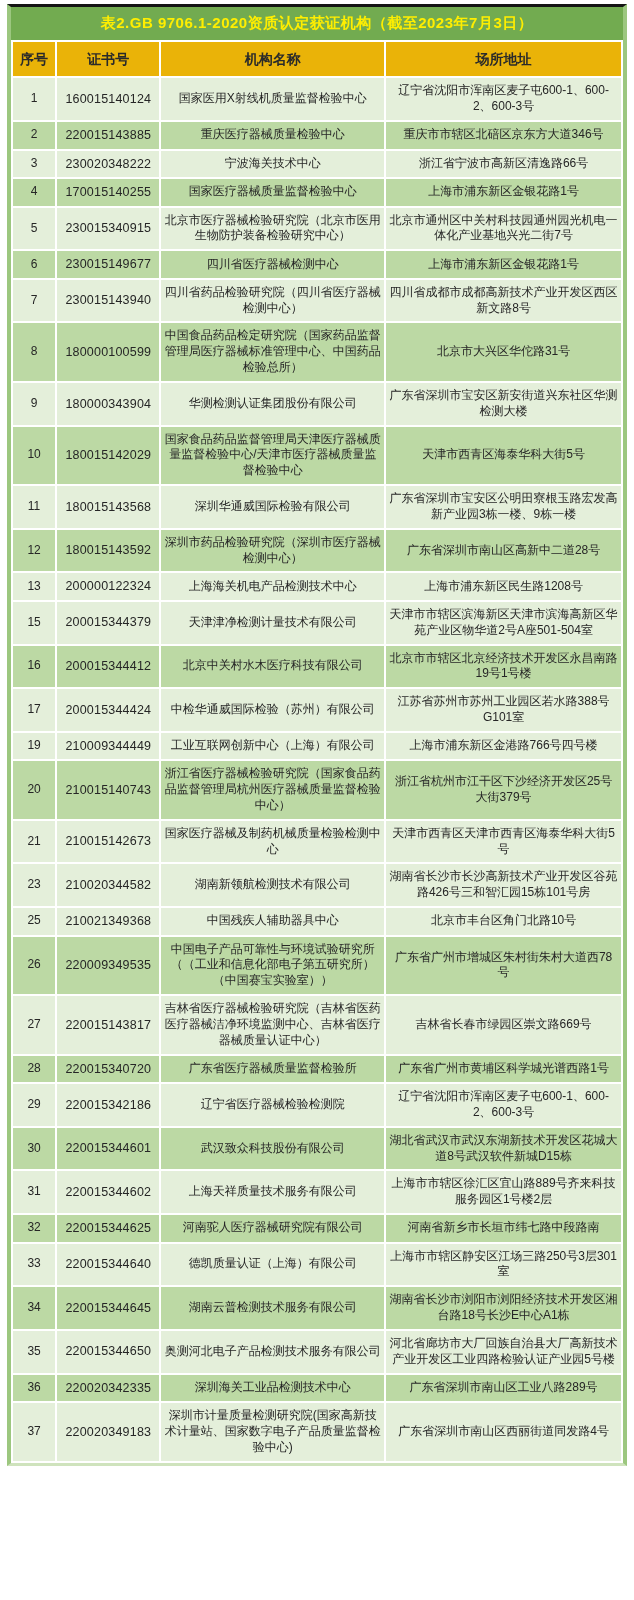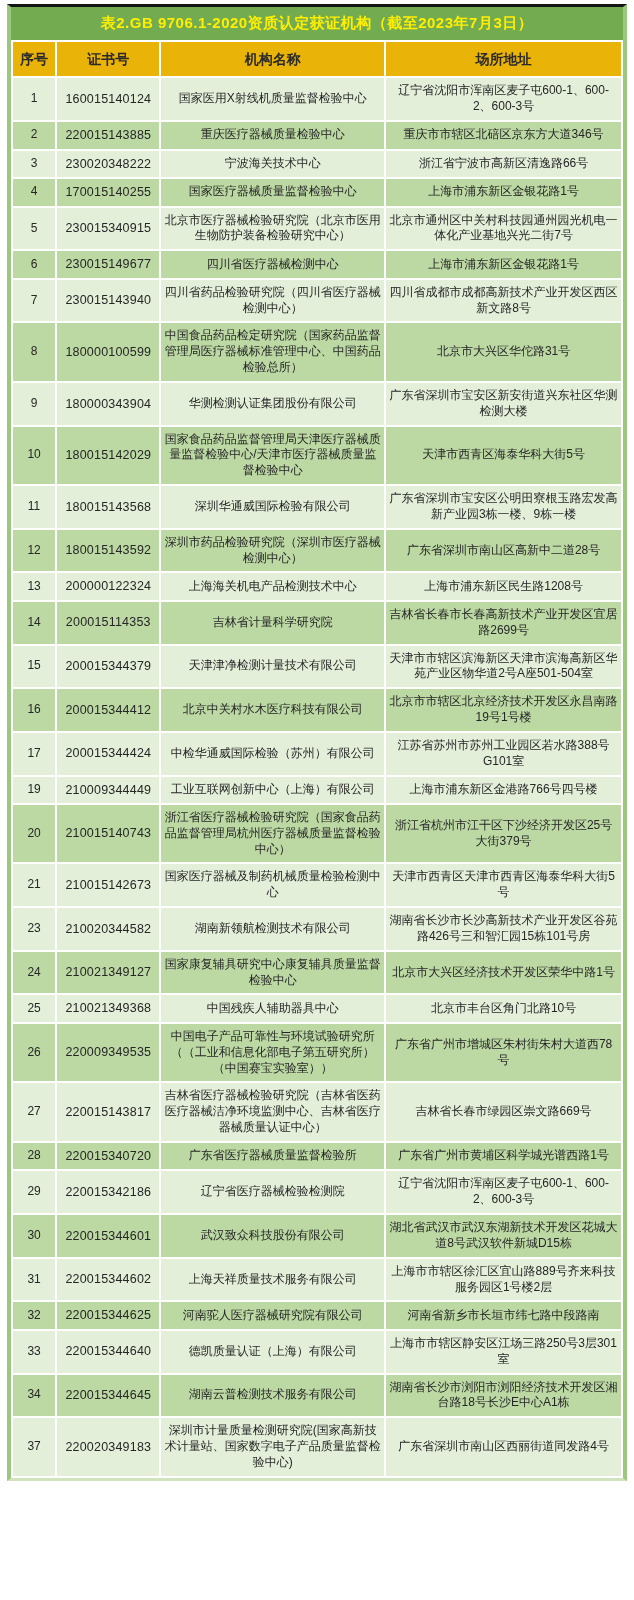--- a/index.html
+++ b/index.html
@@ -169,26 +169,20 @@
     <td class="cell-addr">广东省深圳市南山区高新中二道28号</td>
   </tr>
 
   <tr class="odd">
     <td class="cell-no">13</td>
     <td class="cell-cert">200000122324</td>
     <td class="cell-name">上海海关机电产品检测技术中心</td>
     <td class="cell-addr">上海市浦东新区民生路1208号</td>
   </tr>
 
-  <tr class="even">
-    <td class="cell-no">14</td>
-    <td class="cell-cert">200015114353</td>
-    <td class="cell-name">吉林省计量科学研究院</td>
-    <td class="cell-addr">吉林省长春市长春高新技术产业开发区宜居路2699号</td>
-  </tr>
 
   <tr class="odd">
     <td class="cell-no">15</td>
     <td class="cell-cert">200015344379</td>
     <td class="cell-name">天津津净检测计量技术有限公司</td>
     <td class="cell-addr">天津市市辖区滨海新区天津市滨海高新区华苑产业区物华道2号A座501-504室</td>
   </tr>
 
   <tr class="even">
     <td class="cell-no">16</td>
@@ -227,26 +221,20 @@
   </tr>
 
 
   <tr class="odd">
     <td class="cell-no">23</td>
     <td class="cell-cert">210020344582</td>
     <td class="cell-name">湖南新领航检测技术有限公司</td>
     <td class="cell-addr">湖南省长沙市长沙高新技术产业开发区谷苑路426号三和智汇园15栋101号房</td>
   </tr>
 
-  <tr class="even">
-    <td class="cell-no">24</td>
-    <td class="cell-cert">210021349127</td>
-    <td class="cell-name">国家康复辅具研究中心康复辅具质量监督检验中心</td>
-    <td class="cell-addr">北京市大兴区经济技术开发区荣华中路1号</td>
-  </tr>
 
   <tr class="odd">
     <td class="cell-no">25</td>
     <td class="cell-cert">210021349368</td>
     <td class="cell-name">中国残疾人辅助器具中心</td>
     <td class="cell-addr">北京市丰台区角门北路10号</td>
   </tr>
 
   <tr class="even">
     <td class="cell-no">26</td>
@@ -304,21 +292,33 @@
     <td class="cell-addr">上海市市辖区静安区江场三路250号3层301室</td>
   </tr>
 
   <tr class="even">
     <td class="cell-no">34</td>
     <td class="cell-cert">220015344645</td>
     <td class="cell-name">湖南云普检测技术服务有限公司</td>
     <td class="cell-addr">湖南省长沙市浏阳市浏阳经济技术开发区湘台路18号长沙E中心A1栋</td>
   </tr>
 
-
+  <tr class="odd">
+    <td class="cell-no">35</td>
+    <td class="cell-cert">220015344650</td>
+    <td class="cell-name">奥测河北电子产品检测技术服务有限公司</td>
+    <td class="cell-addr">河北省廊坊市大厂回族自治县大厂高新技术产业开发区工业四路检验认证产业园5号楼</td>
+  </tr>
+
+  <tr class="even">
+    <td class="cell-no">36</td>
+    <td class="cell-cert">220020342335</td>
+    <td class="cell-name">深圳海关工业品检测技术中心</td>
+    <td class="cell-addr">广东省深圳市南山区工业八路289号</td>
+  </tr>
 
   <tr class="odd">
     <td class="cell-no">37</td>
     <td class="cell-cert">220020349183</td>
     <td class="cell-name">深圳市计量质量检测研究院(国家高新技术计量站、国家数字电子产品质量监督检验中心)</td>
     <td class="cell-addr">广东省深圳市南山区西丽街道同发路4号</td>
   </tr>
 
 </tbody>
     </table>

